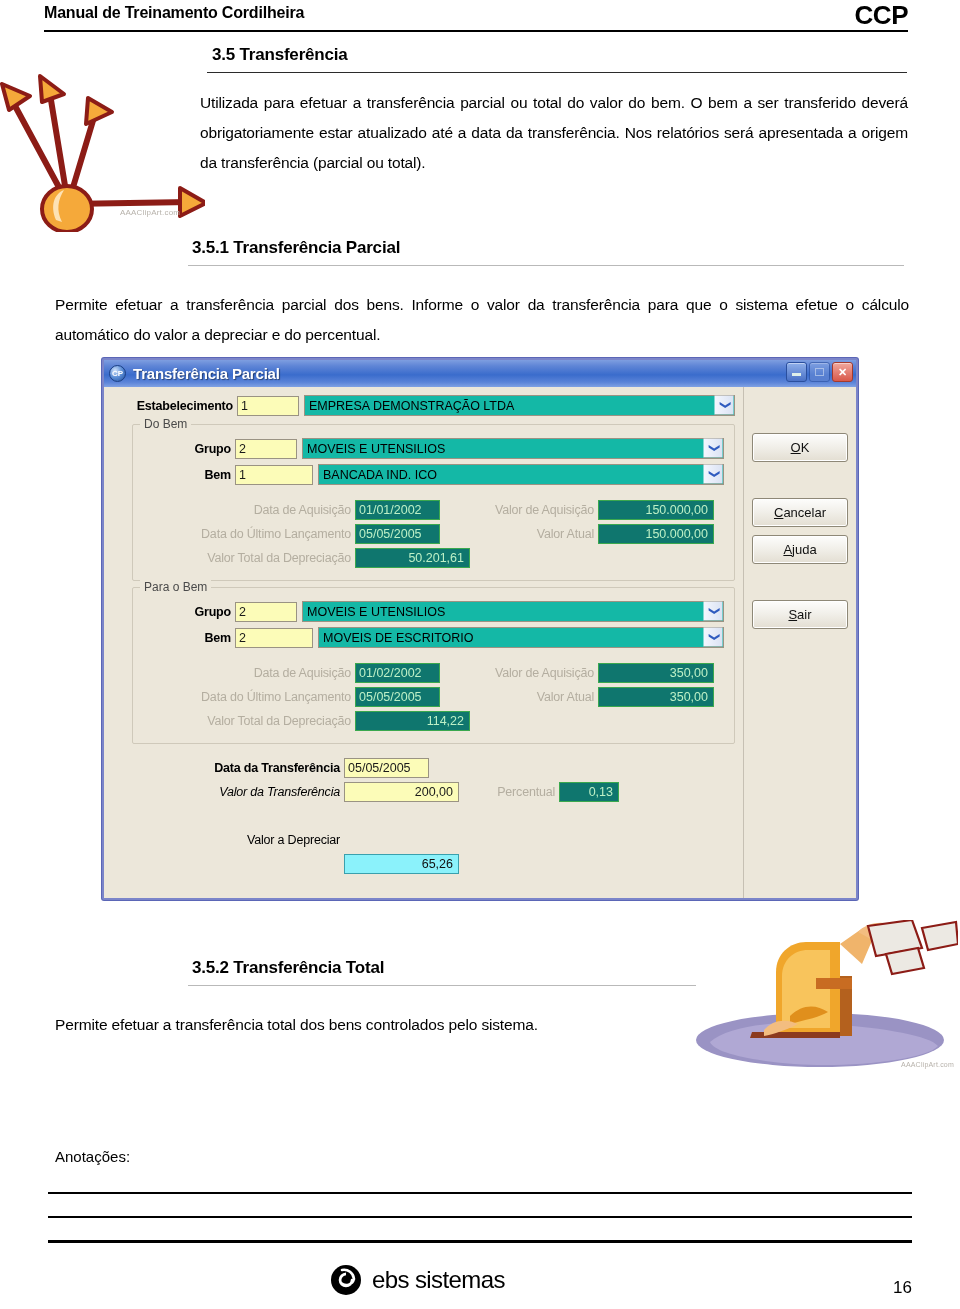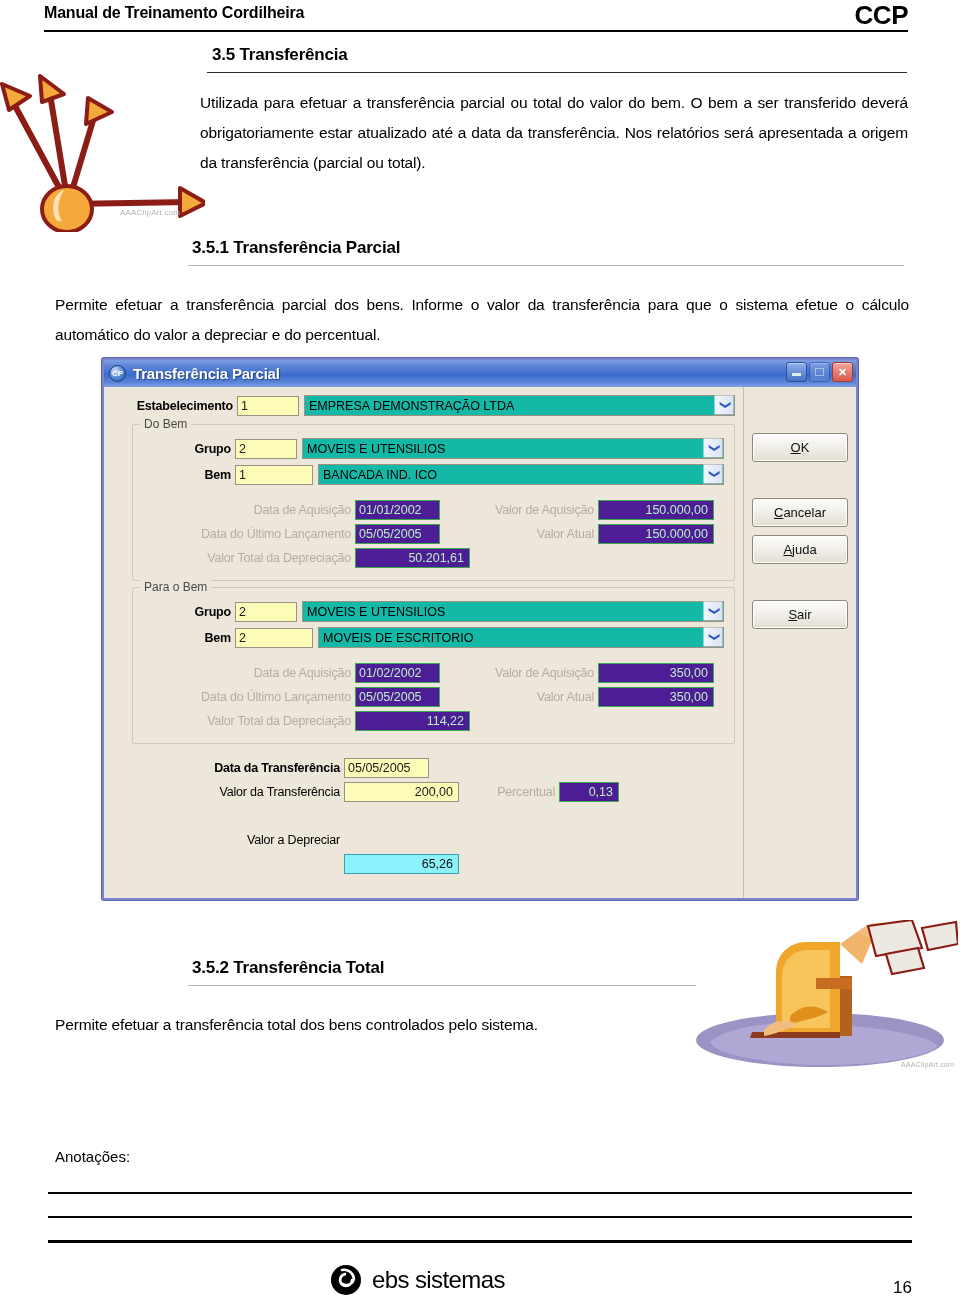--- a/index.html
+++ b/index.html
@@ -143,21 +143,21 @@
   .lbl.dim{ color:#b4aea0; }
 
   .fld{
     height:20px; border:1px solid #9a9383;
     background:#fcfcb8; font-size:12.5px;
     display:flex; align-items:center; padding:0 3px;
     color:#1a1a1a;
   }
   .fld.code{ width:62px; }
   .fld.num{ justify-content:flex-end; padding-right:5px; }
-  .fld.green{ background:#4c1d95; border-color:#3aa84e; color:#bdf0c6; }
+  .fld.green{ background:#0f766e; border-color:#3aa84e; color:#bdf0c6; }
   .fld.cyan{ background:#8bf2fb; border-color:#3aa0ad; color:#111; }
 
   .combo{
     flex:1 1 auto; height:21px; border:1px solid #9a9383;
     background:#14b8a6; display:flex; align-items:center;
     font-size:12.5px; padding-left:4px; position:relative;
   }
   .combo .arrow{
     position:absolute; right:0; top:0; width:20px; height:100%;
     background:linear-gradient(180deg,#f4f7ff,#dae2f3);
@@ -360,21 +360,21 @@
         </div>
       </div>
 
       <div style="margin-left:20px; margin-top:14px;">
         <div class="disp-row">
           <div class="lbl b" style="width:212px;">Data da Transferência</div>
           <div class="fld" style="width:85px;">05/05/2005</div>
         </div>
 
         <div class="disp-row">
-          <div class="lbl" style="width:212px;">Valor da Transferência</div>
+          <div class="lbl" style="width:212px;font-style:italic;">Valor da Transferência</div>
           <div class="fld num" style="width:115px;">200,00</div>
           <div style="width:22px;"></div>
           <div class="lbl dim" style="width:78px;">Percentual</div>
           <div class="fld green num" style="width:60px;">0,13</div>
         </div>
 
         <div class="disp-row">
           <div class="lbl" style="width:212px;">Valor a Depreciar</div>
           <div class="fld cyan num" style="width:115px;margin-top:48px;">65,26</div>
         </div>

